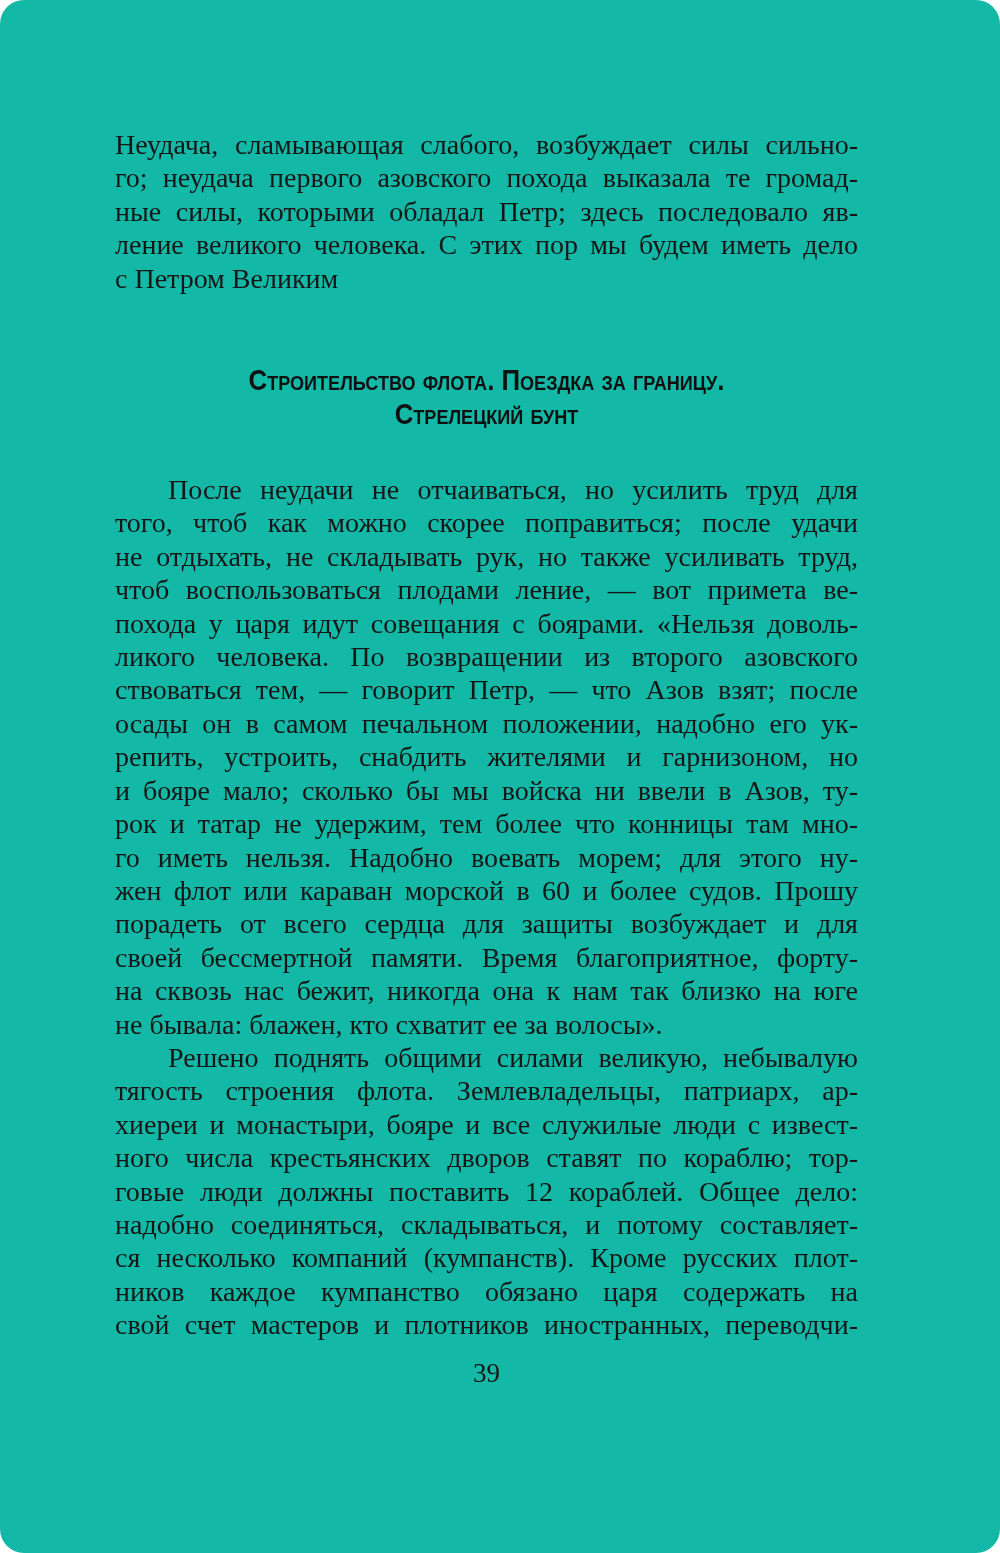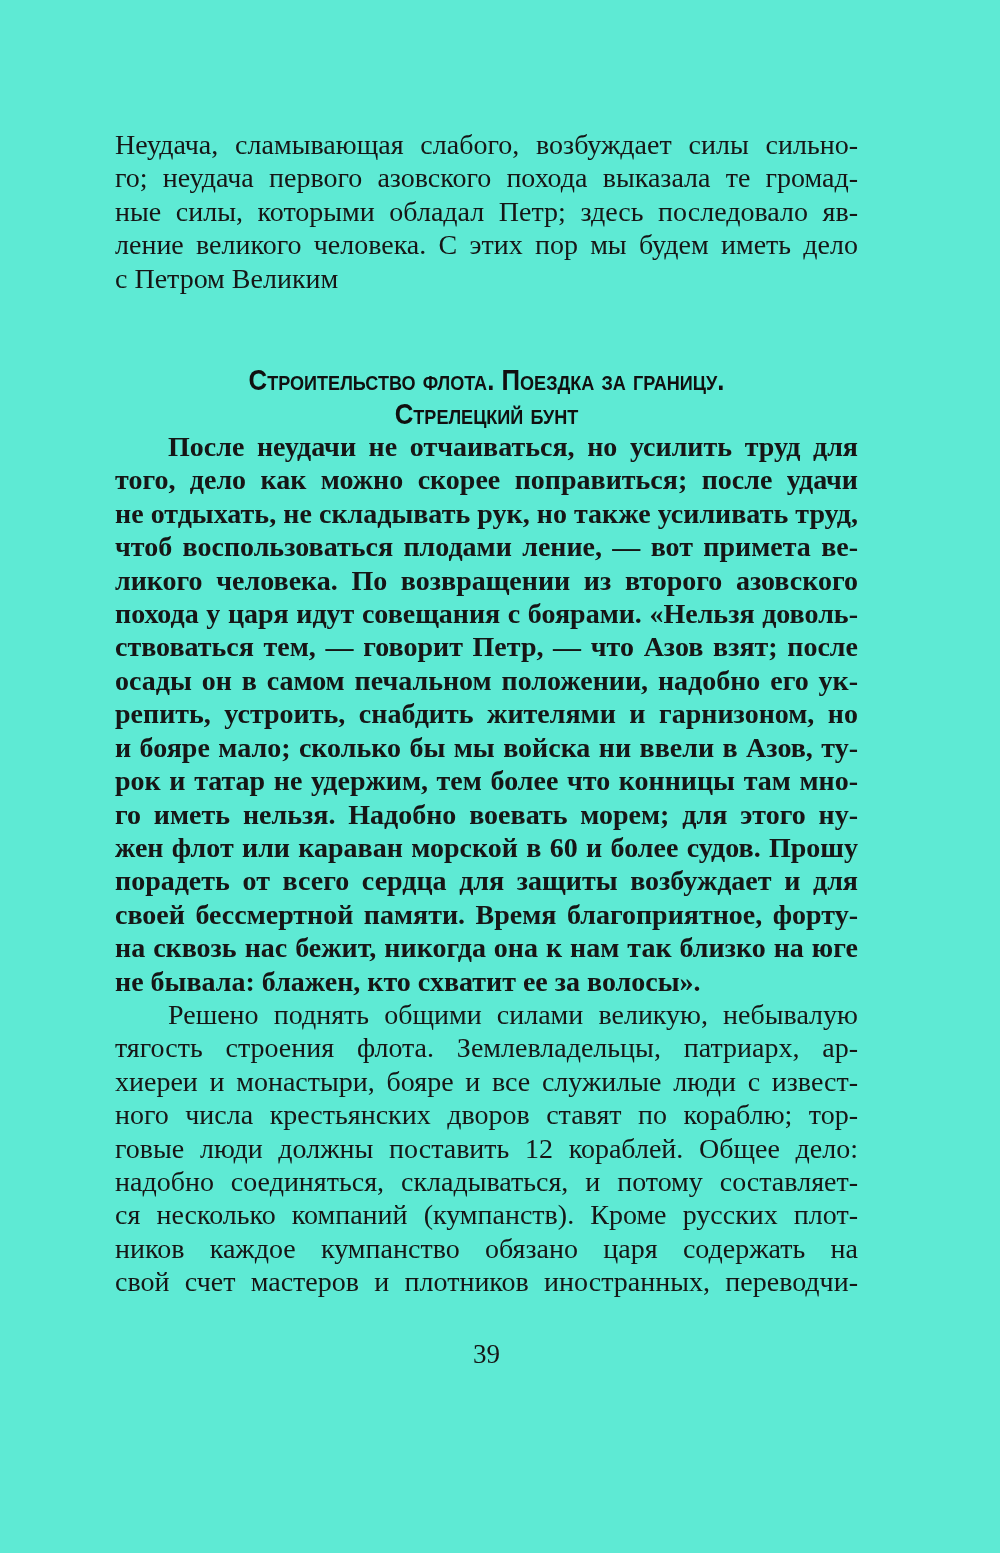--- a/index.html
+++ b/index.html
@@ -45,56 +45,56 @@
     font-family: "Liberation Sans", "DejaVu Sans", sans-serif;
     font-weight: 700;
     font-variant: small-caps;
     font-size: 30px;
     line-height: 33.5px;
     color: #101010;
     transform: scaleX(0.86);
     transform-origin: 50% 50%;
   }
   .par-block-2 {
-    font-weight: bold;
+    margin-top: 43px;
   }
   .page-num {
-    margin-top: 40px;
+    margin-top: 16px;
     text-align: center;
     font-family: "Liberation Serif", "DejaVu Serif", serif;
     font-size: 27px;
     color: #161616;
   }
 </style>
 </head>
 <body>
 
-<div class="page" style="background: #5eead4; color: rgb(22, 22, 22);">
+<div class="page" style="background: #14b8a6; color: rgb(22, 22, 22); border-radius: 24px;">
   <div class="text-col">
 
     <div class="par">
         <div class="line">Неудача, сламывающая слабого, возбуждает силы сильно-</div>
         <div class="line">го; неудача первого азовского похода выказала те громад-</div>
         <div class="line">ные силы, которыми обладал Петр; здесь последовало яв-</div>
         <div class="line">ление великого человека. С этих пор мы будем иметь дело</div>
         <div class="line flush">с Петром Великим</div>
       </div>
 
     <div class="heading">
       <div>Строительство флота. Поездка за границу.</div>
       <div>Стрелецкий бунт</div>
     </div>
 
     <div class="par par-block-2">
         <div class="line indent">После неудачи не отчаиваться, но усилить труд для</div>
-        <div class="line">того, дело как можно скорее поправиться; после удачи</div>
+        <div class="line">того, чтоб как можно скорее поправиться; после удачи</div>
         <div class="line">не отдыхать, не складывать рук, но также усиливать труд,</div>
         <div class="line">чтоб воспользоваться плодами ление, — вот примета ве-</div>
+        <div class="line">похода у царя идут совещания с боярами. «Нельзя доволь-</div>
         <div class="line">ликого человека. По возвращении из второго азовского</div>
-        <div class="line">похода у царя идут совещания с боярами. «Нельзя доволь-</div>
         <div class="line">ствоваться тем, — говорит Петр, — что Азов взят; после</div>
         <div class="line">осады он в самом печальном положении, надобно его ук-</div>
         <div class="line">репить, устроить, снабдить жителями и гарнизоном, но</div>
         <div class="line">и бояре мало; сколько бы мы войска ни ввели в Азов, ту-</div>
         <div class="line">рок и татар не удержим, тем более что конницы там мно-</div>
         <div class="line">го иметь нельзя. Надобно воевать морем; для этого ну-</div>
         <div class="line">жен флот или караван морской в 60 и более судов. Прошу</div>
         <div class="line">порадеть от всего сердца для защиты возбуждает и для</div>
         <div class="line">своей бессмертной памяти. Время благоприятное, форту-</div>
         <div class="line">на сквозь нас бежит, никогда она к нам так близко на юге</div>

